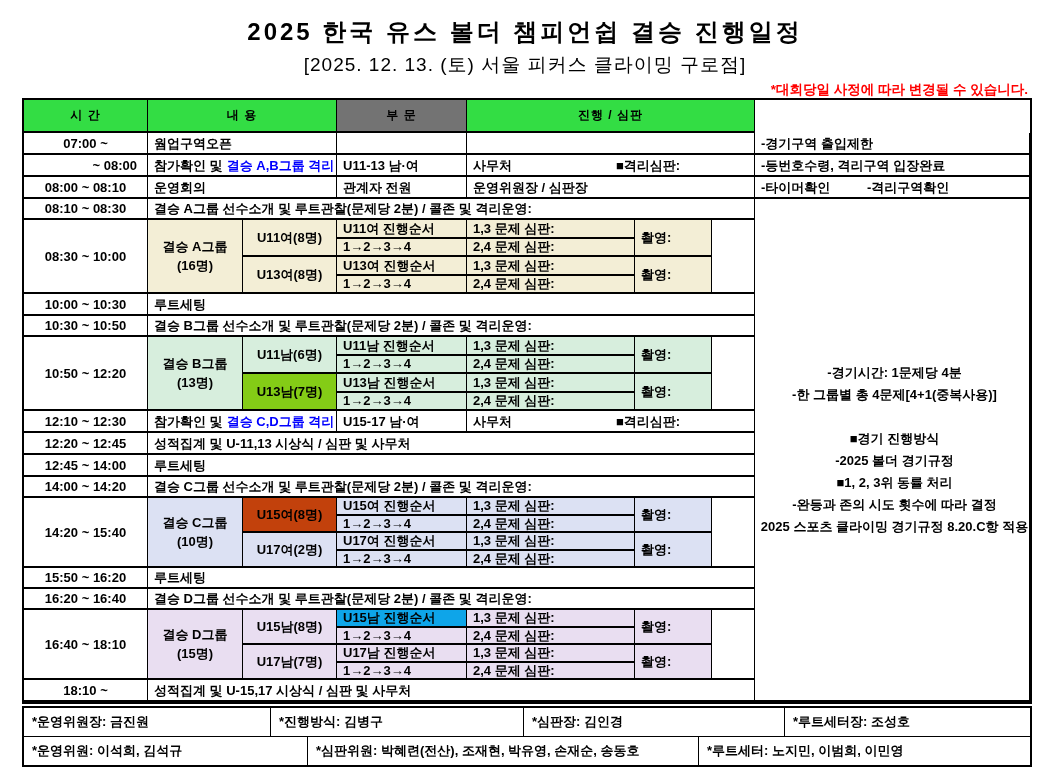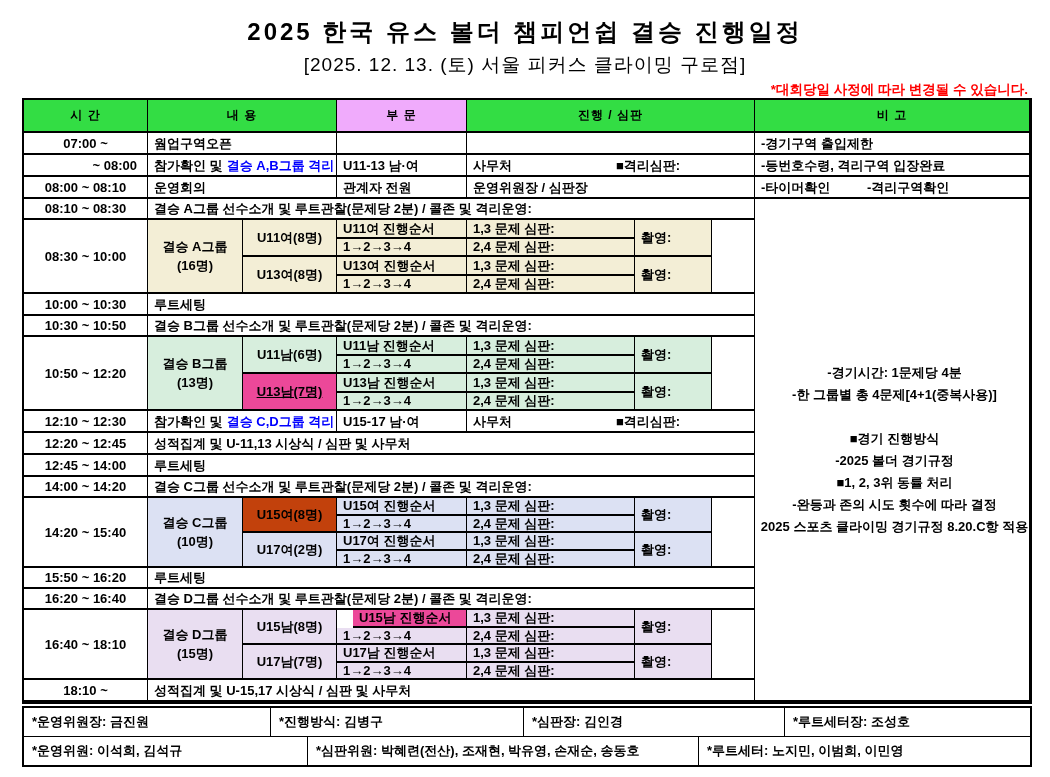--- a/index.html
+++ b/index.html
@@ -48,23 +48,22 @@
 <div class="page">
 
   <div class="title">2025 한국 유스 볼더 챔피언쉽 결승 진행일정</div>
   <div class="subtitle">[2025. 12. 13. (토) 서울 피커스 클라이밍 구로점]</div>
   <div class="notice">*대회당일 사정에 따라 변경될 수 있습니다.</div>
 
   <div class="sched">
 
     <div class="tr hdr" style="grid-area: 1 / 1 / 2 / 2; background: rgb(51, 221, 68);">시  간</div>
     <div class="hdr" style="grid-area: 1 / 2 / 2 / 4; background: rgb(51, 221, 68);">내  용</div>
-    <div class="hdr" style="grid-area: 1 / 4 / 2 / 5; background: #f0abfc; text-align: center;">부  문</div>
+    <div class="hdr" style="grid-area: 1 / 4 / 2 / 5; background: #737373; text-align: center;">부  문</div>
     <div class="hdr" style="grid-area: 1 / 5 / 2 / 8; background: rgb(51, 221, 68);">진행 / 심판</div>
-    <div class="hdr rnone" style="grid-area: 1 / 8 / 2 / 9; background: rgb(51, 221, 68);">비  고</div>
 
     <div class="tr ctr" style="grid-area:2/1/3/2">07:00 ~</div>
     <div class="lft" style="grid-area:2/2/3/4">웜업구역오픈</div>
     <div class="lft" style="grid-area:2/4/3/5"></div>
     <div class="lft" style="grid-area:2/5/3/8"></div>
     <div class="lft rnone" style="grid-area:2/8/3/9">-경기구역 출입제한</div>
 
     <div class="tr rgt" style="grid-area:3/1/4/2">~ 08:00</div>
     <div class="lft gap" style="grid-area:3/2/4/4">
       <span>참가확인 및</span>
@@ -129,21 +128,21 @@
     <div class="ctr gname" style="grid-area: 12 / 2 / 16 / 3; background: rgb(215, 238, 221);">
       <div>결승 B그룹</div>
       <div>(13명)</div>
     </div>
     <div class="ctr bmed" style="grid-area: 12 / 3 / 14 / 4; background: rgb(215, 238, 221);">U11남(6명)</div>
     <div class="lft bthin" style="grid-area: 12 / 4 / 13 / 5; background: rgb(215, 238, 221);">U11남 진행순서</div>
     <div class="lft bmed" style="grid-area: 13 / 4 / 14 / 5; background: rgb(215, 238, 221);">1→2→3→4</div>
     <div class="lft bthin" style="grid-area: 12 / 5 / 13 / 6; background: rgb(215, 238, 221);">1,3 문제 심판:</div>
     <div class="lft bmed" style="grid-area: 13 / 5 / 14 / 6; background: rgb(215, 238, 221);">2,4 문제 심판:</div>
     <div class="lft bmed" style="grid-area: 12 / 6 / 14 / 7; background: rgb(215, 238, 221);">촬영:</div>
-    <div class="ctr" style="grid-area: 14 / 3 / 16 / 4; background: #ec4899; text-decoration: underline;">U13남(7명)</div>
+    <div class="ctr" style="grid-area: 14 / 3 / 16 / 4; background: #84cc16;">U13남(7명)</div>
     <div class="lft bthin" style="grid-area: 14 / 4 / 15 / 5; background: rgb(215, 238, 221);">U13남 진행순서</div>
     <div class="lft" style="grid-area: 15 / 4 / 16 / 5; background: rgb(215, 238, 221);">1→2→3→4</div>
     <div class="lft bthin" style="grid-area: 14 / 5 / 15 / 6; background: rgb(215, 238, 221);">1,3 문제 심판:</div>
     <div class="lft" style="grid-area: 15 / 5 / 16 / 6; background: rgb(215, 238, 221);">2,4 문제 심판:</div>
     <div class="lft" style="grid-area: 14 / 6 / 16 / 7; background: rgb(215, 238, 221);">촬영:</div>
     <div style="grid-area:12/7/16/8"></div>
 
     <div class="tr ctr" style="grid-area:16/1/17/2">12:10 ~ 12:30</div>
     <div class="lft gap" style="grid-area:16/2/17/4">
       <span>참가확인 및</span>
@@ -188,21 +187,21 @@
 
     <div class="tr ctr" style="grid-area:25/1/26/2">16:20 ~ 16:40</div>
     <div class="lft" style="grid-area:25/2/26/8">결승 D그룹 선수소개 및 루트관찰(문제당 2분) / 콜존 및 격리운영:</div>
 
     <div class="tr ctr" style="grid-area:26/1/30/2">16:40 ~ 18:10</div>
     <div class="ctr gname" style="grid-area: 26 / 2 / 30 / 3; background: rgb(233, 222, 241);">
       <div>결승 D그룹</div>
       <div>(15명)</div>
     </div>
     <div class="ctr bmed" style="grid-area: 26 / 3 / 28 / 4; background: rgb(233, 222, 241);">U15남(8명)</div>
-    <div class="lft bthin" style="grid-area: 26 / 4 / 27 / 5; background: #ec4899; margin-left: 16px;">U15남 진행순서</div>
+    <div class="lft bthin" style="grid-area: 26 / 4 / 27 / 5; background: #0ea5e9;">U15남 진행순서</div>
     <div class="lft bmed" style="grid-area: 27 / 4 / 28 / 5; background: rgb(233, 222, 241);">1→2→3→4</div>
     <div class="lft bthin" style="grid-area: 26 / 5 / 27 / 6; background: rgb(233, 222, 241);">1,3 문제 심판:</div>
     <div class="lft bmed" style="grid-area: 27 / 5 / 28 / 6; background: rgb(233, 222, 241);">2,4 문제 심판:</div>
     <div class="lft bmed" style="grid-area: 26 / 6 / 28 / 7; background: rgb(233, 222, 241);">촬영:</div>
     <div class="ctr" style="grid-area: 28 / 3 / 30 / 4; background: rgb(233, 222, 241);">U17남(7명)</div>
     <div class="lft bthin" style="grid-area: 28 / 4 / 29 / 5; background: rgb(233, 222, 241);">U17남 진행순서</div>
     <div class="lft" style="grid-area: 29 / 4 / 30 / 5; background: rgb(233, 222, 241);">1→2→3→4</div>
     <div class="lft bthin" style="grid-area: 28 / 5 / 29 / 6; background: rgb(233, 222, 241);">1,3 문제 심판:</div>
     <div class="lft" style="grid-area: 29 / 5 / 30 / 6; background: rgb(233, 222, 241);">2,4 문제 심판:</div>
     <div class="lft" style="grid-area: 28 / 6 / 30 / 7; background: rgb(233, 222, 241);">촬영:</div>

